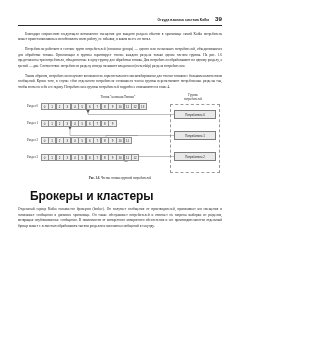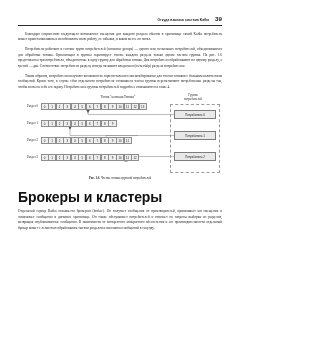--- a/index.html
+++ b/index.html
@@ -168,22 +168,22 @@
     margin-top: 2.5px;
     text-align: center;
     font-size: 3.15px;
     color: #1c1c1c;
     font-family: "Liberation Serif", serif;
   }
   .fig-caption b { font-weight: 700; }
 
   
   h2.section {
-    margin: 9px 0 4px 0;
-    font-size: 14px;
+    margin: 9px 0 4px 12px;
+    font-size: 12px;
     font-weight: 700;
     color: #111111;
     letter-spacing: -0.08px;
     font-family: "Liberation Sans", sans-serif;
   }
 </style>
 </head>
 <body>
 
 <div class="page">

